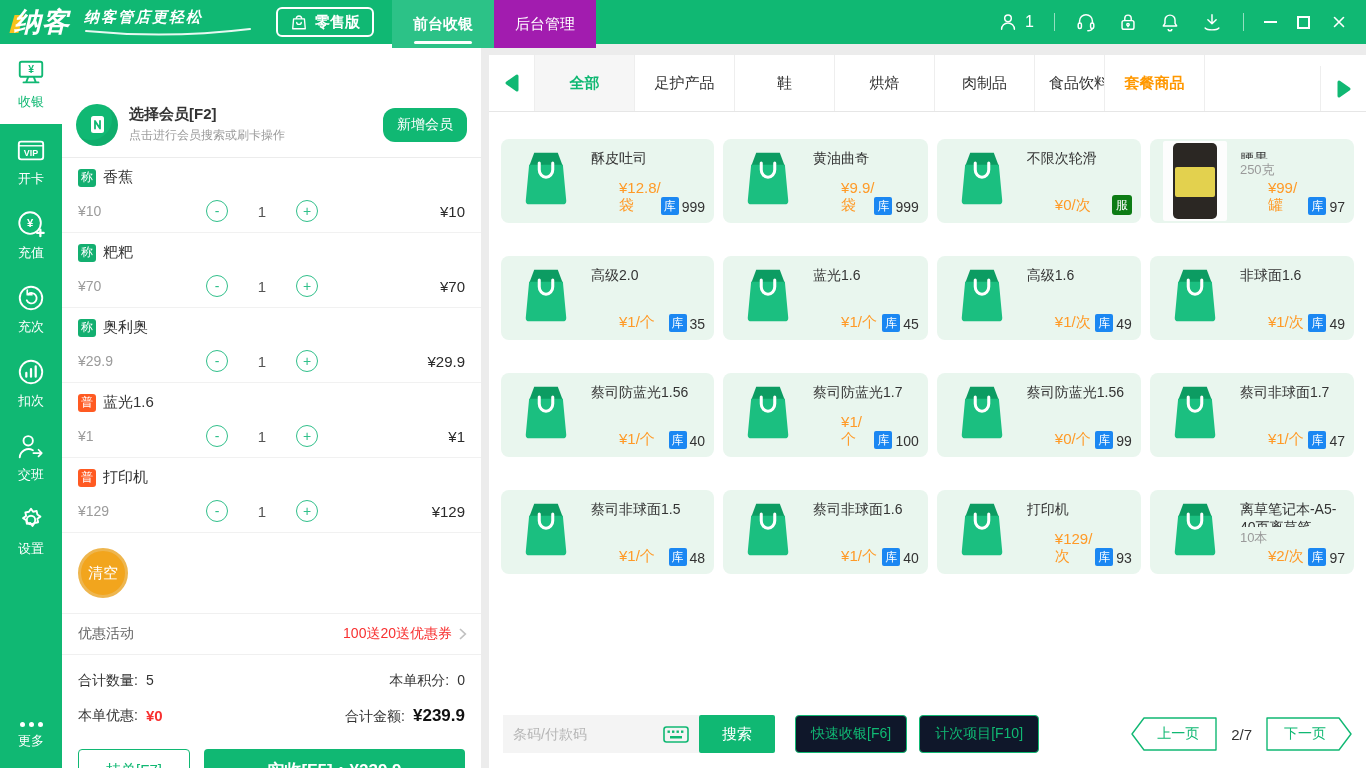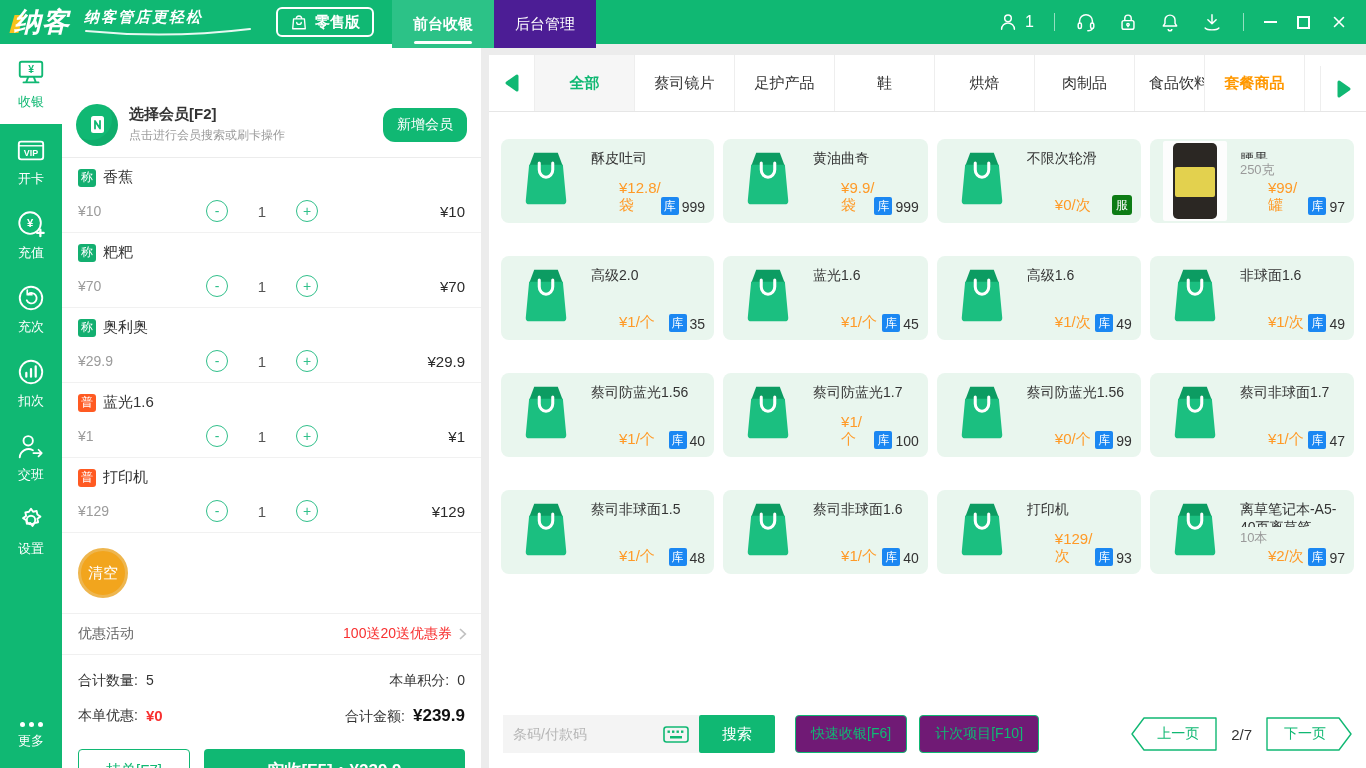--- a/index.html
+++ b/index.html
@@ -13,21 +13,21 @@
   .logo-accent { position:absolute; left:-2px; bottom:7px; width:9px; height:18px; background:#f6c21c; transform:skewX(-16deg); }
   .logo { font-size:27px; font-weight:bold; color:#fff; font-style:italic; position:relative; letter-spacing:1px; }
   .slogan-wrap { margin-left:14px; display:flex; flex-direction:column; }
   .slogan { color:#fff; font-size:15px; font-style:italic; font-weight:bold; letter-spacing:2px; }
   .slogan-swoosh { margin-top:1px; }
   .edition-badge { margin-left:24px; border:2px solid #fff; border-radius:6px; height:30px; display:flex; align-items:center; gap:7px; padding:0 12px; color:#fff; font-size:15px; font-weight:bold; background:transparent; cursor:pointer; }
   .top-tabs { display:flex; margin-left:18px; height:44px; }
   .top-tab { height:48px; padding:0 21px; display:flex; align-items:center; color:#fff; font-size:15px; position:relative; cursor:pointer; }
   .top-tab.active { background:#2cc287; font-weight:bold; }
   .top-tab.active::after { content:""; position:absolute; left:50%; transform:translateX(-50%); bottom:4px; width:58px; height:3px; background:#fff; border-radius:2px; }
-  .top-tab.inactive { background:#4c1d95; }
+  .top-tab.inactive { background:#a21caf; }
   .top-right { margin-left:auto; display:flex; align-items:center; gap:20px; padding-right:18px; }
   .tr-group { display:flex; align-items:center; gap:6px; color:#fff; font-size:16px; }
   .tr-divider { width:1px; height:18px; background:rgba(255,255,255,.55); }
   .tr-icon { display:flex; align-items:center; justify-content:center; cursor:pointer; }
   .win-min-bar { width:13px; height:2px; background:#fff; }
   .win-max-box { width:13px; height:13px; border:2px solid #fff; }
 
   
   .main { flex:1; display:flex; min-height:0; }
 
@@ -109,21 +109,21 @@
   .stock-chip { width:18px; height:18px; background:#1b87f2; color:#fff; font-size:12px; border-radius:2px; display:flex; align-items:center; justify-content:center; flex:none; }
   .stock-num { font-size:14px; color:#333; margin-left:3px; }
   .service-chip { width:20px; height:20px; background:#0d7c15; color:#fff; font-size:12px; border-radius:3px; display:flex; align-items:center; justify-content:center; flex:none; }
 
   .bottom-bar { height:60px; display:flex; align-items:center; padding:0 14px 8px; flex:none; }
   .search-wrap { width:196px; height:38px; background:#f4f4f4; display:flex; align-items:center; padding:0 10px; }
   .search-input { flex:1; min-width:0; border:none; background:transparent; outline:none; font-size:14px; color:#333; }
   .search-input::placeholder { color:#b5b5b5; }
   .kbd-icon { flex:none; display:flex; cursor:pointer; }
   .search-btn { width:76px; height:38px; background:#10b873; border:none; border-radius:2px; color:#fff; font-size:15px; cursor:pointer; }
-  .outline-btn { height:38px; padding:0 15px; background:#701a75; border:1px solid #10b873; border-radius:4px; color:#10b873; font-size:14px; cursor:pointer; }
+  .outline-btn { height:38px; padding:0 15px; background:#0f172a; border:1px solid #10b873; border-radius:4px; color:#10b873; font-size:14px; cursor:pointer; }
   .ml20 { margin-left:20px; } .ml12 { margin-left:12px; }
   .pager { margin-left:auto; display:flex; align-items:center; gap:14px; }
   .pg-btn { position:relative; width:86px; height:34px; background:transparent; border:none; padding:0; cursor:pointer; }
   .pg-btn svg { position:absolute; inset:0; }
   .pg-label { position:absolute; inset:0; display:flex; align-items:center; justify-content:center; color:#10b873; font-size:14px; }
   .pg-btn.prev .pg-label { padding-left:8px; }
   .pg-btn.next .pg-label { padding-right:8px; }
   .page-ind { font-size:15px; color:#333; }
 </style>
 </head>
@@ -417,23 +417,20 @@
           <svg width="14" height="18" viewBox="0 0 14 18">
               <polygon points="12,2 12,16 2,9" fill="#10b873" stroke="#10b873" stroke-width="3" stroke-linejoin="round"></polygon>
             </svg>
         </div>
         <div class="cat-tabs">
 
             <div class="cat-tab" data-variant="active">
               <span>全部</span>
             </div>
 
-            <div class="cat-tab">
-              <span>蔡司镜片</span>
-            </div>
 
             <div class="cat-tab">
               <span>足护产品</span>
             </div>
 
             <div class="cat-tab">
               <span>鞋</span>
             </div>
 
             <div class="cat-tab">

